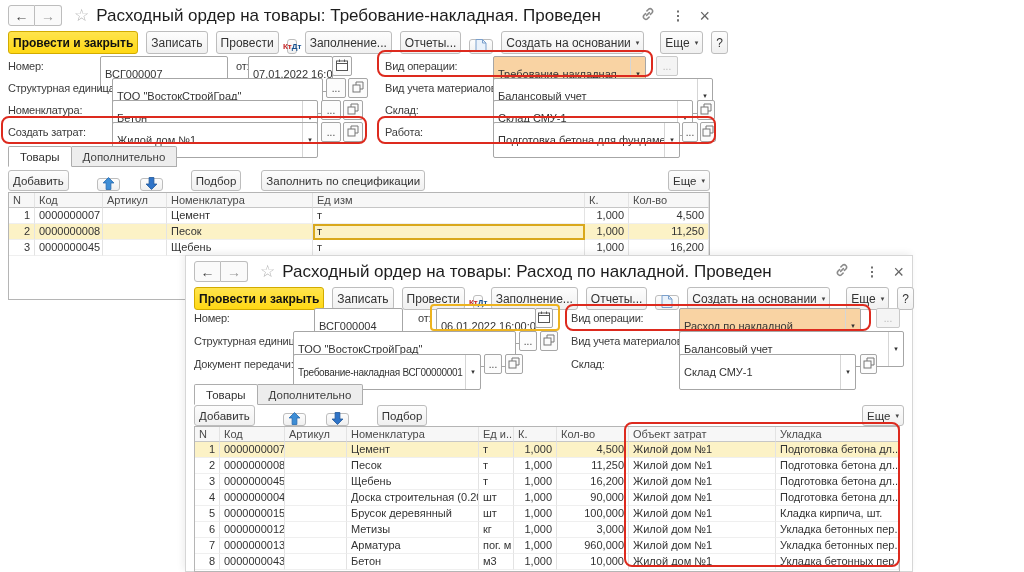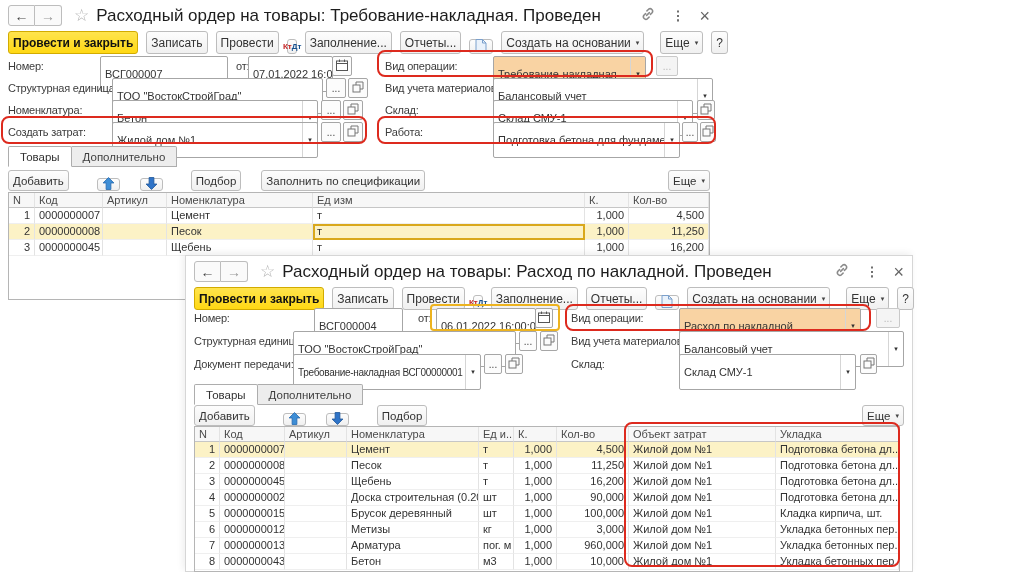--- a/index.html
+++ b/index.html
@@ -480,21 +480,21 @@
           <div class="tcell c2"></div>
           <div class="tcell c3">Щебень</div>
           <div class="tcell c4">т</div>
           <div class="tcell c5">1,000</div>
           <div class="tcell c6">16,200</div>
           <div class="tcell c7">Жилой дом №1</div>
           <div class="tcell c8">Подготовка бетона дл...</div>
         </div>
         <div class="trow tbody-row">
           <div class="tcell c0">4</div>
-          <div class="tcell c1">0000000002</div>
+          <div class="tcell c1">0000000004</div>
           <div class="tcell c2"></div>
           <div class="tcell c3">Доска строительная (0.20м)</div>
           <div class="tcell c4">шт</div>
           <div class="tcell c5">1,000</div>
           <div class="tcell c6">90,000</div>
           <div class="tcell c7">Жилой дом №1</div>
           <div class="tcell c8">Подготовка бетона дл...</div>
         </div>
         <div class="trow tbody-row">
           <div class="tcell c0">5</div>

